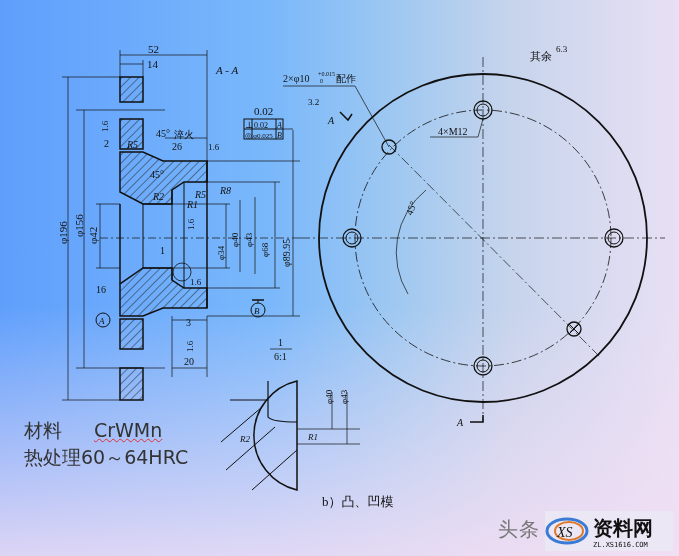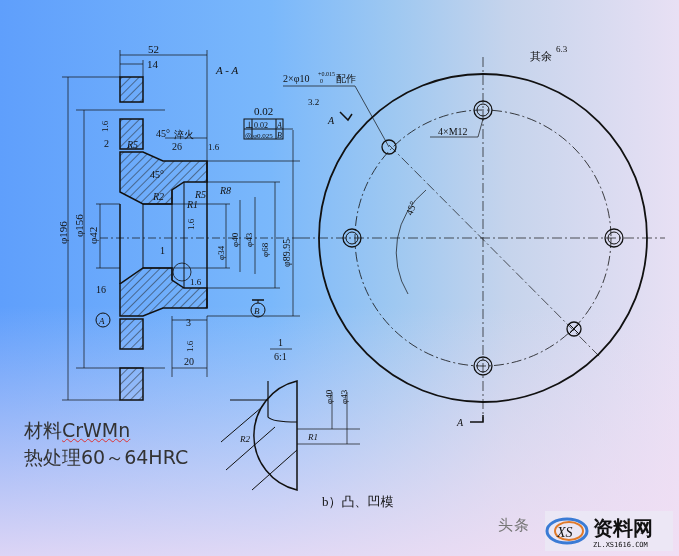--- a/index.html
+++ b/index.html
@@ -7,23 +7,23 @@
     font-family:"Liberation Serif","DejaVu Serif",serif;
     background:
       linear-gradient(180deg, rgba(255,255,255,0) 0%, rgba(255,255,255,0) 55%, rgba(242,222,244,0.85) 100%),
       linear-gradient(90deg,#5f9ffc 0%,#7ab8fb 40%,#9ec8f1 58%,#c6d4ec 75%,#e8e0f4 100%);}
   #stage{position:absolute;left:0;top:12px;width:613px;height:556px;}
   svg text{font-family:"Liberation Serif","DejaVu Serif",serif;fill:#111;}
   .it{font-style:italic;}
   .note{position:absolute;left:24px;font-family:"DejaVu Sans","Liberation Sans",sans-serif;font-size:19px;color:#333;}
   .note1{top:418px;}
   .note2{top:445px;text-align:center;}
-  .squig{text-decoration:underline wavy #d33;text-decoration-thickness:1px;}
+  .squig{text-decoration:underline wavy #d33;text-decoration-thickness:1px;margin-left:32px;}
   .caption{position:absolute;left:322px;top:493px;font-size:13px;color:#111;font-family:"Liberation Serif",serif;}
-  .wm{position:absolute;left:498px;top:516px;font-size:15px;color:#777;font-family:"DejaVu Sans",sans-serif;letter-spacing:1px;}
+  .wm{position:absolute;left:498px;top:516px;font-size:20px;color:#777;font-family:"DejaVu Sans",sans-serif;letter-spacing:1px;}
   .logo{position:absolute;left:545px;top:511px;width:128px;height:40px;background:rgba(235,232,245,0.9);text-align:right;}
 </style>
 </head>
 <body>
 
 <div id="stage">
 <svg width="679" height="556" viewBox="0 0 679 556">
   <defs>
     <pattern id="hatch" patternUnits="userSpaceOnUse" width="6" height="6" patternTransform="rotate(45)">
       <line x1="0" y1="0" x2="0" y2="6" stroke="#222" stroke-width="1"></line>

